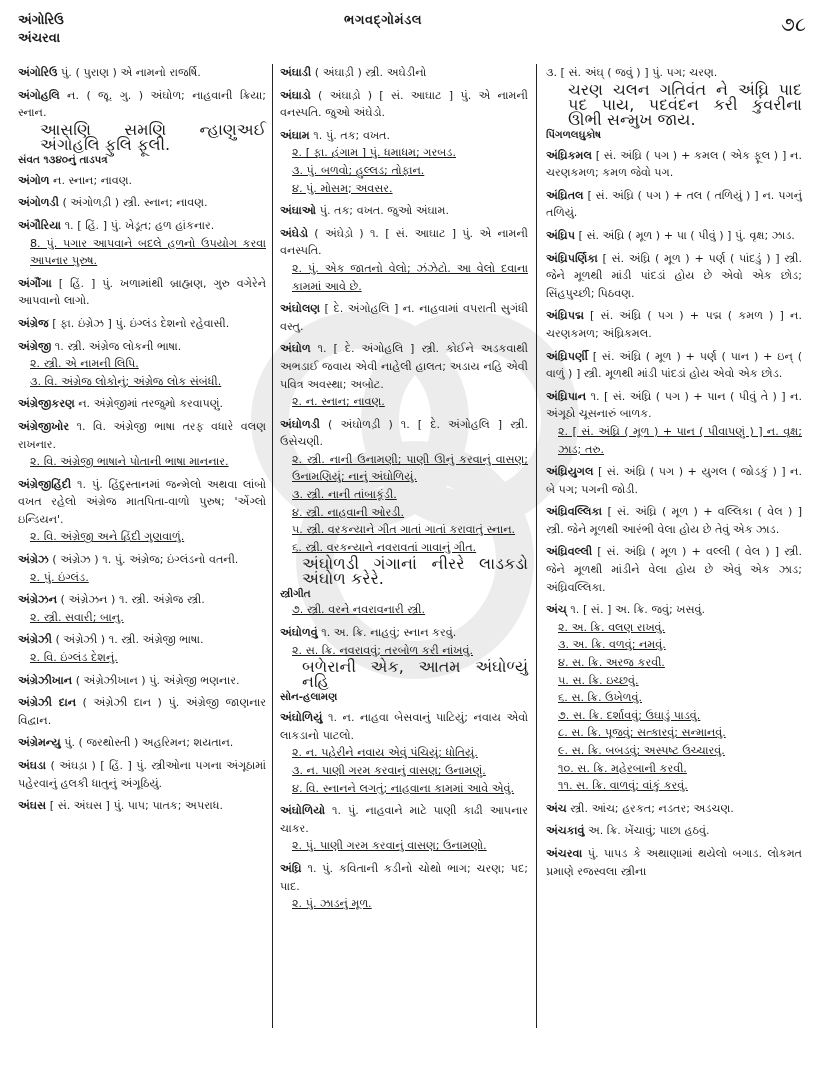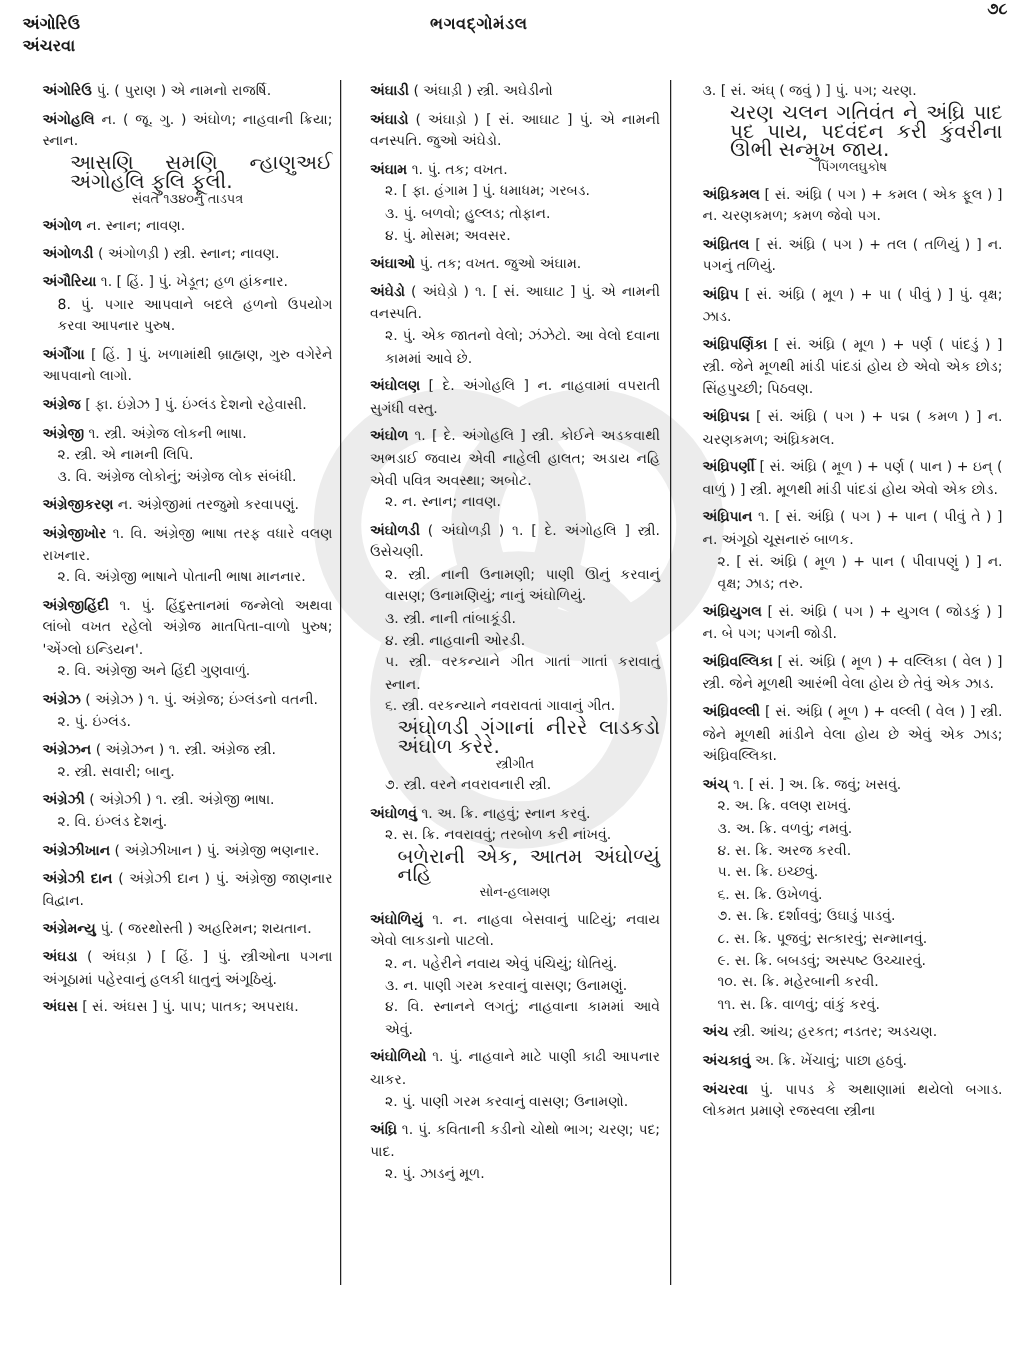--- a/index.html
+++ b/index.html
@@ -12,37 +12,37 @@
   .watermark {
     position: absolute; left: 250px; top: 300px; width: 330px; height: 380px;
     pointer-events: none; opacity: 0.07;
   }
   .header {
     position: absolute; left: 14px; top: 0; width: 800px; height: 56px;
   }
   .hw-first { position: absolute; left: 4px; top: 12px; font-size: 13px; font-weight: bold; }
   .hw-last { position: absolute; left: 4px; top: 30px; font-size: 13px; font-weight: bold; }
   .title { position: absolute; left: 330px; top: 12px; font-size: 13px; font-weight: bold; letter-spacing: 0.5px; text-align: center; }
-  .pageno { position: absolute; right: 8px; top: 0; font-size: 13px; font-weight: bold; }
+  .pageno { position: absolute; right: 8px; top: 12px; font-size: 20px; font-weight: normal; }
 
   .col {
     position: absolute; top: 64px; font-size: 11.2px; line-height: 17.6px;
   }
   .col1 { left: 18px; width: 248px; }
   .col2 { left: 280px; width: 248px; }
   .col3 { left: 546px; width: 256px; }
   .rule { position: absolute; top: 64px; width: 1.4px; background: #222; height: 964px; }
   .rule1 { left: 272px; }
   .rule2 { left: 536px; }
 
-  .entry { margin: 0 0 5px 16px; text-align: justify; }
+  .entry { margin: 0 0 5px 0; text-align: justify; }
   .entry .hw { font-weight: bold; }
-  .sub { display: block; padding-left: 12px; }
+  .sub { display: block; padding-left: 12px; text-decoration: underline; }
   .quote { display: block; padding-left: 22px; font-size: 16px; line-height: 15px; }
-  .src { display: block; text-align: center; font-size: 10.4px; line-height: 15px; font-weight: normal; }
+  .src { display: block; text-align: left; font-size: 10.4px; line-height: 15px; font-weight: bold; }
 </style>
 </head>
 <body>
 
 <div class="page">
 
   <svg class="watermark" viewBox="0 0 330 380">
     <circle cx="110" cy="120" r="90" fill="none" stroke="#000" stroke-width="38"></circle>
     <circle cx="220" cy="120" r="90" fill="none" stroke="#000" stroke-width="38"></circle>
     <circle cx="165" cy="260" r="100" fill="none" stroke="#000" stroke-width="38"></circle>

